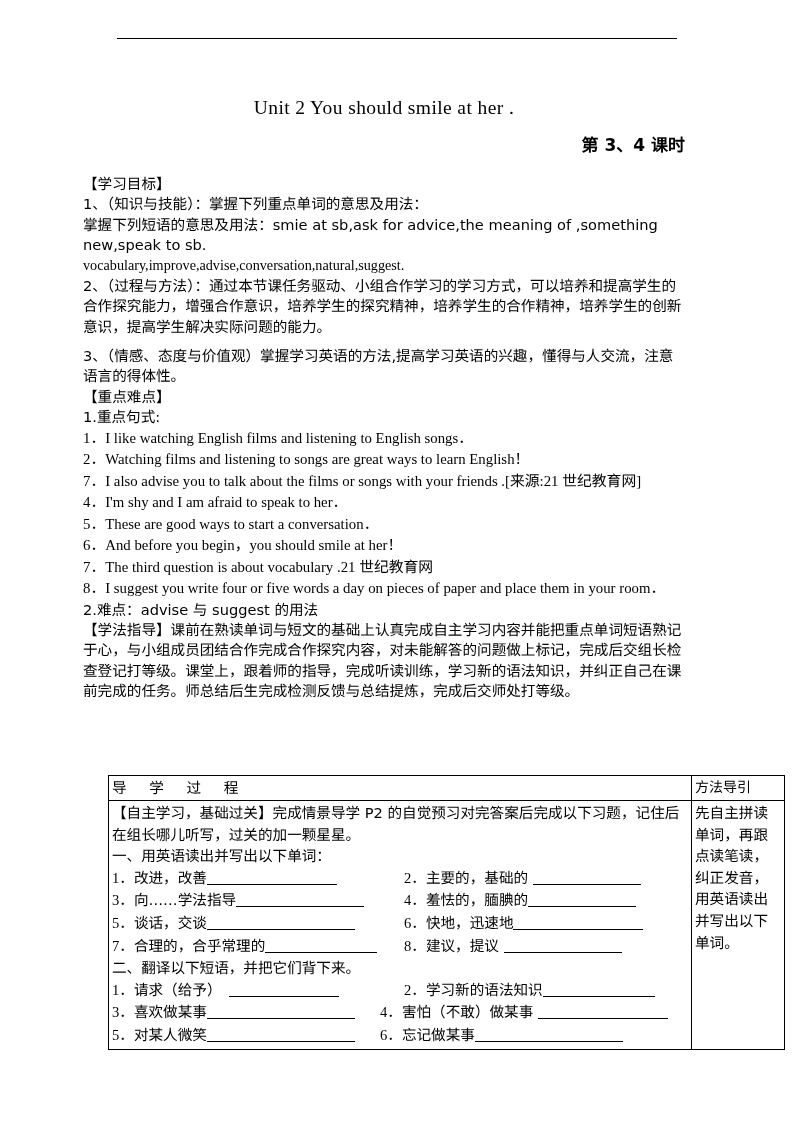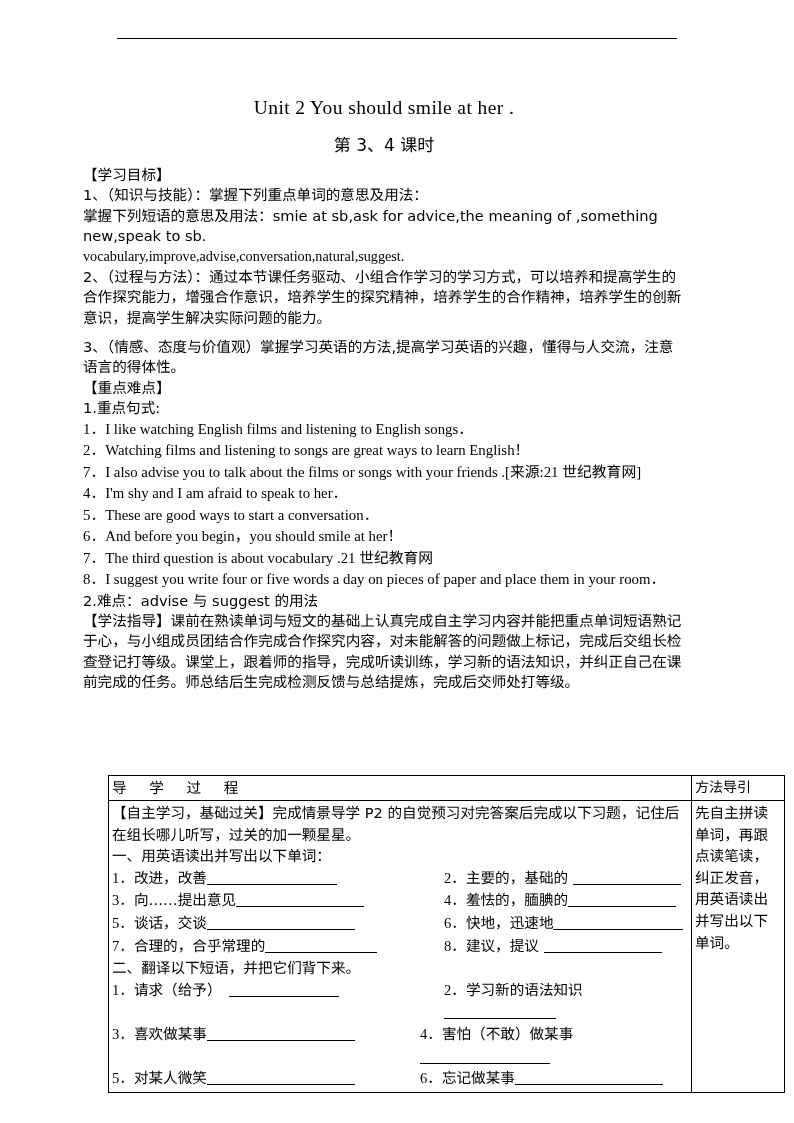--- a/index.html
+++ b/index.html
@@ -39,25 +39,26 @@
   .doc-title {
     text-align: center;
     font-size: 19.5px;
     font-family: "Liberation Serif", "DejaVu Serif", serif;
     letter-spacing: 0.4px;
     margin: 0 0 16px 0;
     line-height: 1.2;
     white-space: nowrap;
   }
   .doc-subtitle {
-    text-align: center;
+    text-align: right;
     font-size: 17px;
     font-family: "DejaVu Sans", "Liberation Sans", sans-serif;
-    margin: 0 0 9px 0;
+    margin: 0 0 18px 0;
     line-height: 1.2;
+    font-weight: bold;
   }
   .para {
     font-size: 14.6px;
     line-height: 20.4px;
     margin: 0;
     text-align: left;
     font-family: "DejaVu Sans", "Liberation Sans", sans-serif;
   }
   .para.en {
     font-family: "Liberation Serif", "DejaVu Serif", serif;
@@ -116,21 +117,20 @@
   }
   .body-side {
     font-family: "DejaVu Sans", "Liberation Sans", sans-serif;
     font-size: 14.6px;
     line-height: 21.6px;
     padding-left: 4px;
   }
   .row2col {
     display: flex;
     width: 100%;
-    gap: 40px;
   }
   .row2col > .c1 { width: 292px; flex: 0 0 292px; }
   .row2col > .c2 { flex: 1 1 auto; }
   .row2col-b > .c1 { width: 268px; flex: 0 0 268px; }
   .blank {
     display: inline-block;
     border-bottom: 1.2px solid #000;
     vertical-align: baseline;
     height: 15px;
     margin-bottom: -2px;
@@ -183,21 +183,21 @@
         <tr>
           <td class="col-main body-main">
             <div>【自主学习，基础过关】完成情景导学 P2 的自觉预习对完答案后完成以下习题，记住后在组长哪儿听写，过关的加一颗星星。</div>
             <div>一、用英语读出并写出以下单词：</div>
 
             <div class="row2col">
               <span class="c1"><span class="num">1．</span><span>改进，改善</span><span class="blank" style="width: 130px;"></span></span>
               <span class="c2"><span class="num">2．</span><span>主要的，基础的 </span><span class="blank" style="width: 108px;"></span></span>
             </div>
             <div class="row2col">
-              <span class="c1"><span class="num">3．</span><span>向……提出意见</span><span class="blank" style="width: 128px;"></span></span>
+              <span class="c1"><span class="num">3．</span><span>向……学法指导</span><span class="blank" style="width: 128px;"></span></span>
               <span class="c2"><span class="num">4．</span><span>羞怯的，腼腆的</span><span class="blank" style="width: 108px;"></span></span>
             </div>
             <div class="row2col">
               <span class="c1"><span class="num">5．</span><span>谈话，交谈</span><span class="blank" style="width: 148px;"></span></span>
               <span class="c2"><span class="num">6．</span><span>快地，迅速地</span><span class="blank" style="width: 130px;"></span></span>
             </div>
             <div class="row2col">
               <span class="c1"><span class="num">7．</span><span>合理的，合乎常理的</span><span class="blank" style="width: 112px;"></span></span>
               <span class="c2"><span class="num">8．</span><span>建议，提议 </span><span class="blank" style="width: 118px;"></span></span>
             </div>

